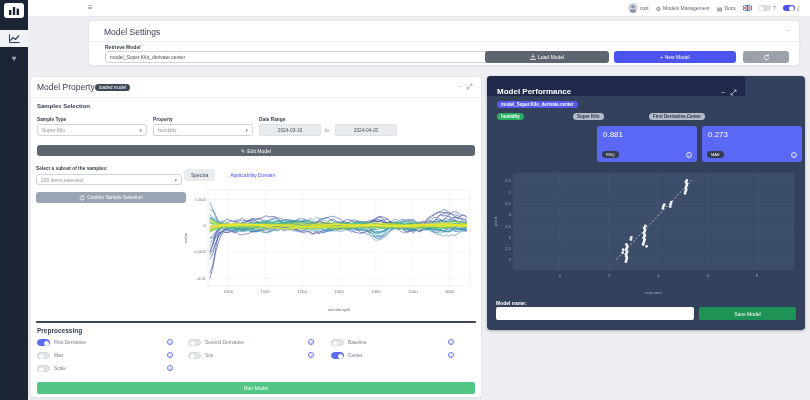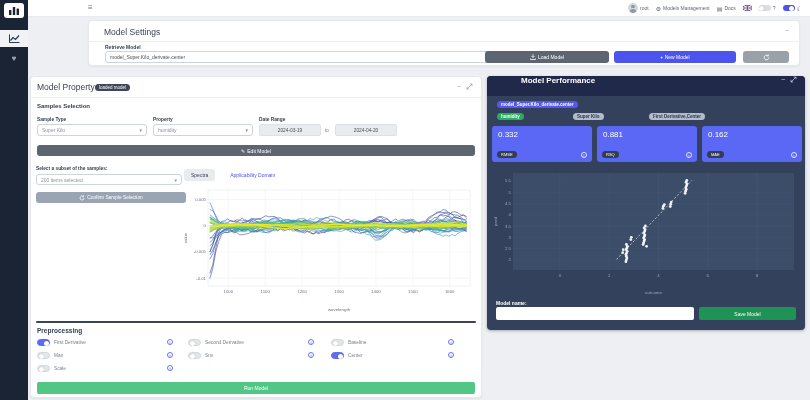--- a/index.html
+++ b/index.html
@@ -78,21 +78,21 @@
   .sw { width:13px; height:7px; border-radius:4px; background:#e2e5ea; border:1px solid #d4d8df; position:relative; flex:none; }
   .sw .knob { position:absolute; top:0.5px; left:0.5px; width:5px; height:5px; border-radius:50%; background:#fff; box-shadow:0 0 1px rgba(0,0,0,.35); }
   .sw.on { background:#5f6af2; border-color:#5f6af2; }
   .sw.on .knob { left:auto; right:0.5px; }
   .tog-label { font-size:4.8px; color:#7a8190; margin-left:4px; }
   .info-ic { position:absolute; width:6px; height:6px; border:1px solid #6a74f8; border-radius:50%; color:#6a74f8; font-size:4px; display:flex; align-items:center; justify-content:center; font-weight:bold; }
   #run-btn { left:6px; top:305px; width:438px; height:12px; background:#52c785; border-radius:2px; }
 
   
   #perf-card { left:487px; top:76px; width:318px; height:254px; background:#33415c; border-radius:4px; box-shadow:0 1px 3px rgba(10,20,40,.3); }
-  #perf-header { left:0; top:0; width:318px; height:20px; background:#20294a; border-radius:4px 4px 0 0; display:flex; align-items:flex-start;padding-left:24px; }
+  #perf-header { left:0; top:0; width:258px; height:20px; background:#20294a; border-radius:4px 4px 0 0; display:flex; align-items:flex-end; }
   #perf-title { margin-left:10px; font-size:8px; color:#fff; font-weight:bold; }
   #perf-icons { margin-left:auto; margin-right:8px; color:#cdd4e0; font-size:7px; }
   #perf-model-badge { left:10px; top:25px; background:#5458ee; color:#fff; font-weight:bold; }
   #perf-tags { left:10px; top:37px; display:flex; gap:0; width:300px; position:absolute; }
   .tagpos { position:absolute; top:0; }
   #metrics { left:5px; top:50px; width:310px; height:36px; }
   .metric-card { position:absolute; top:0; width:100px; height:36px; border-radius:3px; }
   .metric-val { position:absolute; left:6px; top:4px; color:#fff; font-size:8px; }
   .metric-badge { position:absolute; left:5px; bottom:4px; background:#333d4d; color:#fff; font-size:4px; border-radius:4px; padding:1px 4px; }
   .metric-info { position:absolute; right:5px; bottom:4px; width:6px; height:6px; border:1px solid #dfe4fb; border-radius:50%; color:#eef1fd; font-size:4px; display:flex; align-items:center; justify-content:center; }
@@ -378,32 +378,27 @@
       </svg>
     </span>
   </div>
   <span id="perf-model-badge" class="pill abs">model_Super.Kilo_derivate.center</span>
   <div id="perf-tags">
       <span class="pill tagpos" style="left: 0px; background: rgb(39, 174, 96); color: rgb(255, 255, 255); font-weight: bold;">humidity</span>
       <span class="pill tagpos" style="left: 76px; background: rgb(179, 188, 199); color: rgb(44, 55, 80); font-weight: bold;">Super Kilo</span>
       <span class="pill tagpos" style="left: 152px; background: rgb(179, 188, 199); color: rgb(44, 55, 80); font-weight: bold;">First Derivative,Center</span>
     </div>
   <div id="metrics" class="abs">
-      <div class="metric-card" style="left: 0px; background: rgb(91, 104, 245);">
-        <span class="metric-val">0.332</span>
-        <span class="metric-badge">RMSE</span>
-        <span class="metric-info">i</span>
-      </div>
       <div class="metric-card" style="left: 105px; background: rgb(91, 104, 245); padding-left: 36px;">
         <span class="metric-val">0.881</span>
         <span class="metric-badge">RSQ</span>
         <span class="metric-info">i</span>
       </div>
       <div class="metric-card" style="left: 210px; background: rgb(91, 104, 245);">
-        <span class="metric-val">0.162</span>
+        <span class="metric-val">0.273</span>
         <span class="metric-badge">MAE</span>
         <span class="metric-info">i</span>
       </div>
     </div>
   <div id="scatter-wrap" class="abs"><svg width="308" height="128" viewBox="0 0 308 128">
         <rect x="21" y="5" width="281" height="97" fill="#3b4d68"></rect>
         <line x1="67.83333333333333" y1="5" x2="67.83333333333333" y2="102" stroke="#475874" stroke-width="0.6"></line>
         <text x="67.83333333333333" y="109" text-anchor="middle" font-size="4.3" fill="#9aa7bb">0</text>
         <line x1="117.13157894736842" y1="5" x2="117.13157894736842" y2="102" stroke="#475874" stroke-width="0.6"></line>
         <text x="117.13157894736842" y="109" text-anchor="middle" font-size="4.3" fill="#9aa7bb">2</text>

